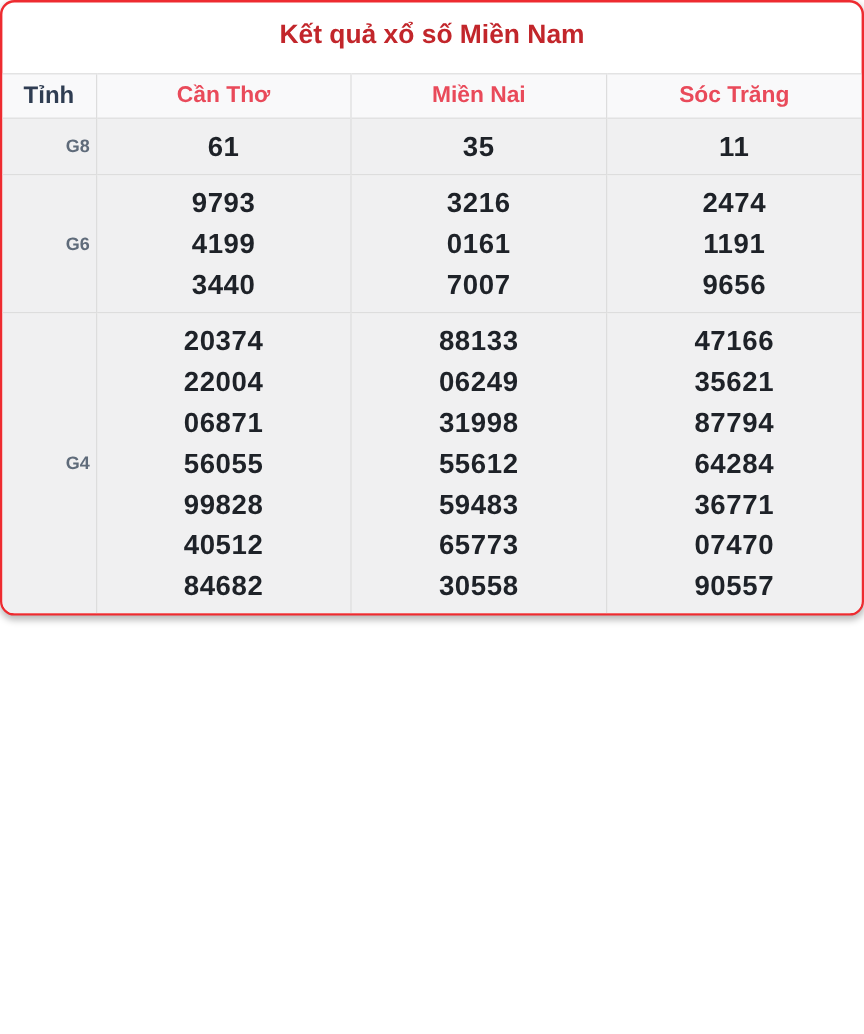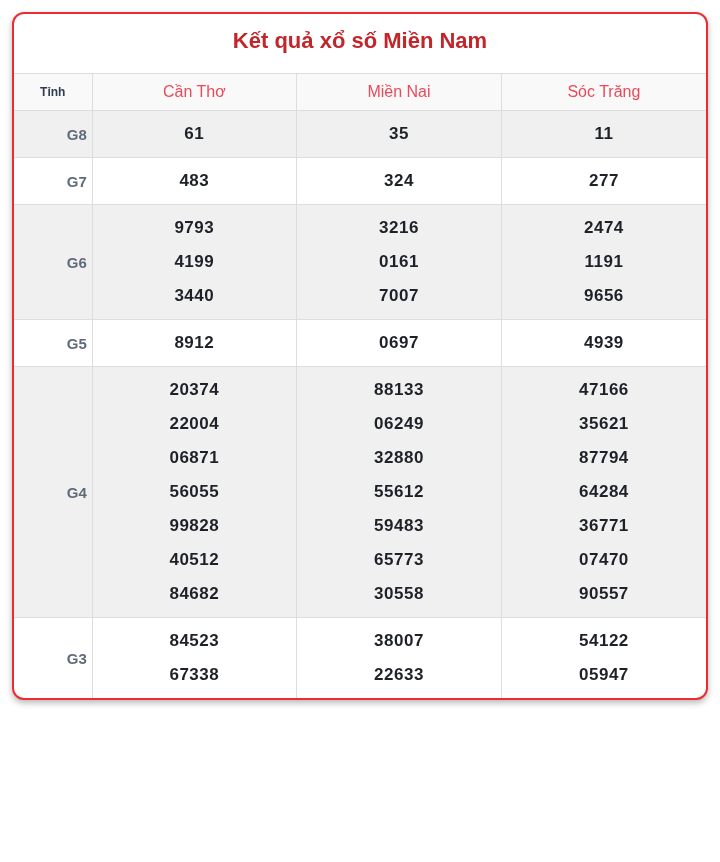--- a/index.html
+++ b/index.html
@@ -16,21 +16,21 @@
     --prize-gray:#5f6b7a;
   }
   *{box-sizing:border-box;}
   html,body{margin:0;padding:0;}
   body{
     width:720px;height:862px;background:#ffffff;
     font-family:"Liberation Sans","DejaVu Sans",sans-serif;
     -webkit-font-smoothing:antialiased;
   }
   .card{
-    margin:12px;
+    margin:0;
     border:2px solid var(--card-border);
     border-radius:12px;
     overflow:hidden;
     background:#fff;
     box-shadow:0 3px 6px rgba(0,0,0,.28);
   }
   .page-header{text-align:center;padding:15px 10px 11px;}
   .page-title{
     margin:0 0 9px;
     font-size:22px;line-height:24px;font-weight:bold;
@@ -44,32 +44,32 @@
   }
   .results-table th,.results-table td{
     border-top:1px solid var(--grid);
     text-align:center;vertical-align:middle;padding:0;
   }
   .results-table th + th,
   .results-table td + td{border-left:1px solid var(--grid);}
   thead tr{background:var(--header-bg);}
   th.corner{
     width:78px;height:37px;
-    font-size:12px;font-weight:bold;color:#2f3d52;
+    font-size:20px;font-weight:bold;color:#2f3d52;
   }
   th.province{
-    font-size:16px;font-weight:normal;color:var(--province-red);cursor:pointer;
+    font-size:19px;font-weight:bold;color:var(--province-red);cursor:pointer;
   }
   tbody tr.shaded{background:var(--shaded-bg);}
   td.prize-cell{
     font-size:15px;font-weight:bold;color:var(--prize-gray);padding-left:48px;
   }
   td.num-cell{padding:6px 0;}
   .num{
-    font-size:17px;line-height:34px;font-weight:bold;
+    font-size:23px;line-height:34px;font-weight:bold;
     color:var(--number-dark);letter-spacing:.5px;
   }
   tr.highlight .num{
     color:var(--jackpot-red);font-size:24px;letter-spacing:1px;
   }
 </style>
 </head>
 <body>
 
 <div class="card">
@@ -93,103 +93,64 @@
           <td class="num-cell">
             <div class="num">61</div>
           </td>
           <td class="num-cell">
             <div class="num">35</div>
           </td>
           <td class="num-cell">
             <div class="num">11</div>
           </td>
         </tr>
-        <tr>
-          <td class="prize-cell">G7</td>
-          <td class="num-cell">
-            <div class="num">483</div>
-          </td>
-          <td class="num-cell">
-            <div class="num">324</div>
-          </td>
-          <td class="num-cell">
-            <div class="num">277</div>
-          </td>
-        </tr>
         <tr class="shaded">
           <td class="prize-cell">G6</td>
           <td class="num-cell">
             <div class="num">9793</div>
             <div class="num">4199</div>
             <div class="num">3440</div>
           </td>
           <td class="num-cell">
             <div class="num">3216</div>
             <div class="num">0161</div>
             <div class="num">7007</div>
           </td>
           <td class="num-cell">
             <div class="num">2474</div>
             <div class="num">1191</div>
             <div class="num">9656</div>
           </td>
         </tr>
-        <tr>
-          <td class="prize-cell">G5</td>
-          <td class="num-cell">
-            <div class="num">8912</div>
-          </td>
-          <td class="num-cell">
-            <div class="num">0697</div>
-          </td>
-          <td class="num-cell">
-            <div class="num">4939</div>
-          </td>
-        </tr>
         <tr class="shaded">
           <td class="prize-cell">G4</td>
           <td class="num-cell">
             <div class="num">20374</div>
             <div class="num">22004</div>
             <div class="num">06871</div>
             <div class="num">56055</div>
             <div class="num">99828</div>
             <div class="num">40512</div>
             <div class="num">84682</div>
           </td>
           <td class="num-cell">
             <div class="num">88133</div>
             <div class="num">06249</div>
-            <div class="num">32880</div>
+            <div class="num">31998</div>
             <div class="num">55612</div>
             <div class="num">59483</div>
             <div class="num">65773</div>
             <div class="num">30558</div>
           </td>
           <td class="num-cell">
             <div class="num">47166</div>
             <div class="num">35621</div>
             <div class="num">87794</div>
             <div class="num">64284</div>
             <div class="num">36771</div>
             <div class="num">07470</div>
             <div class="num">90557</div>
           </td>
         </tr>
-        <tr>
-          <td class="prize-cell">G3</td>
-          <td class="num-cell">
-            <div class="num">84523</div>
-            <div class="num">67338</div>
-          </td>
-          <td class="num-cell">
-            <div class="num">38007</div>
-            <div class="num">22633</div>
-          </td>
-          <td class="num-cell">
-            <div class="num">54122</div>
-            <div class="num">05947</div>
-          </td>
-        </tr>
       </tbody>
   </table>
 
 </div>
 
 </body></html>

